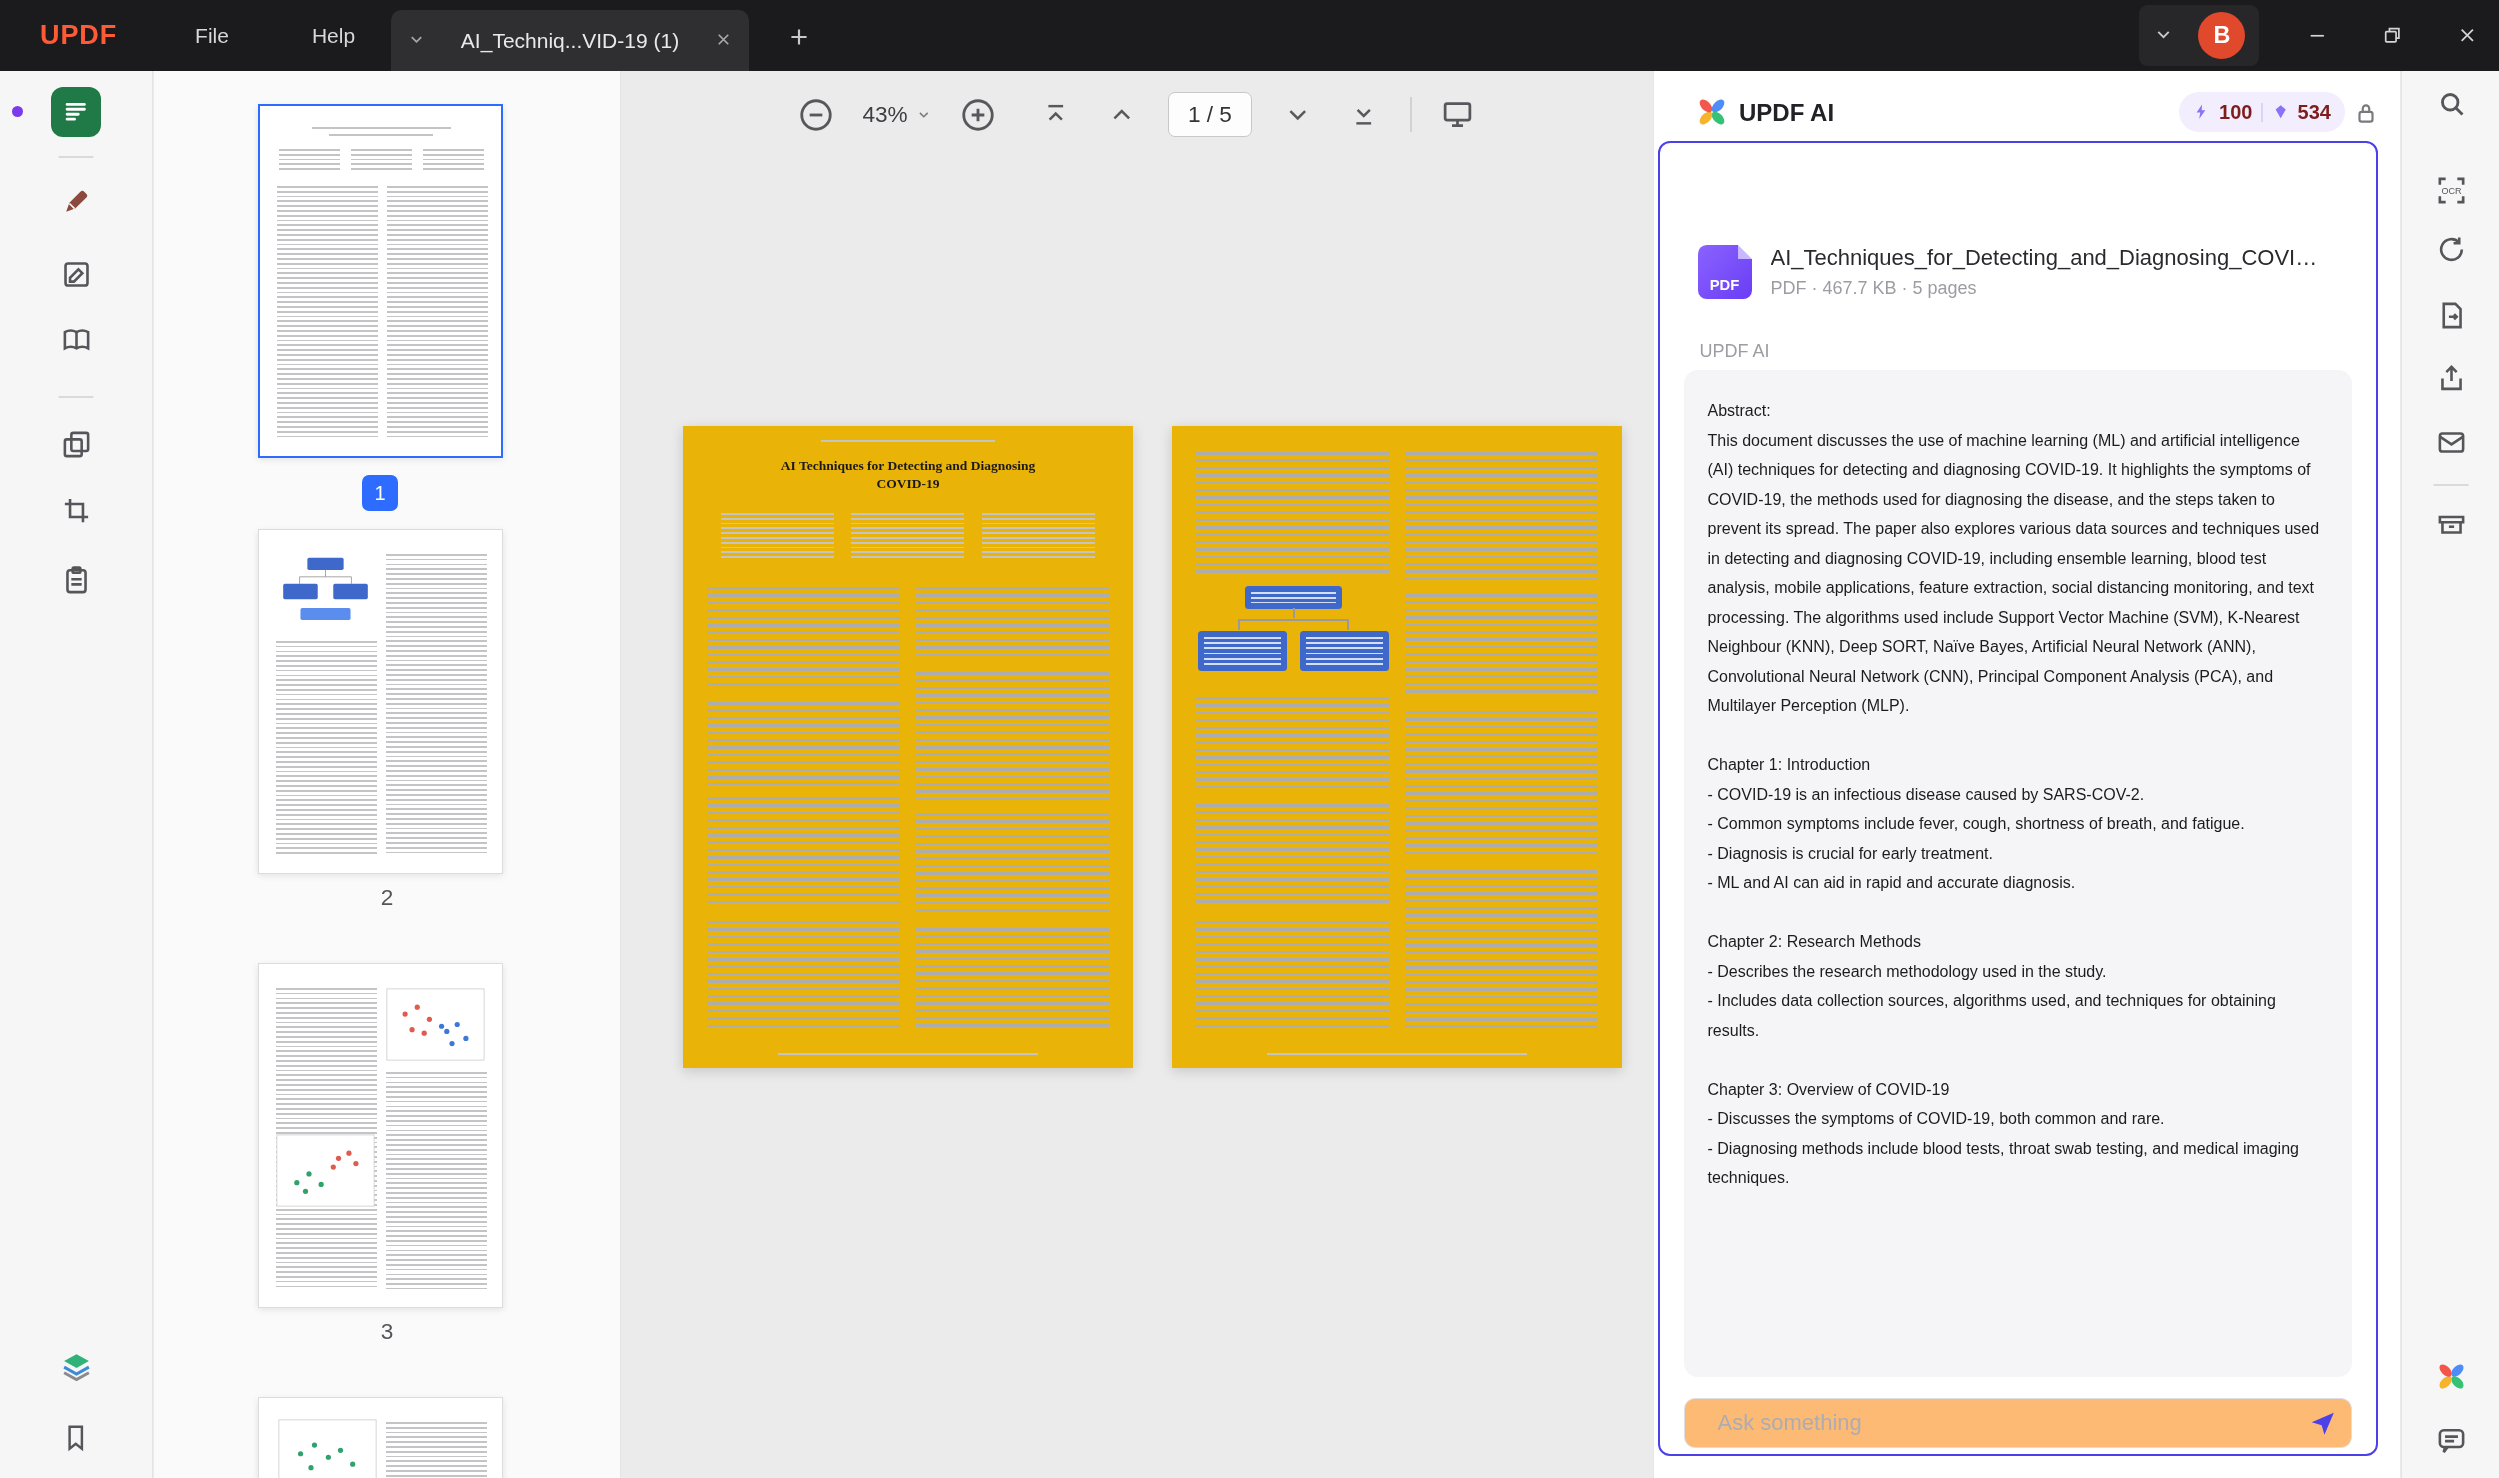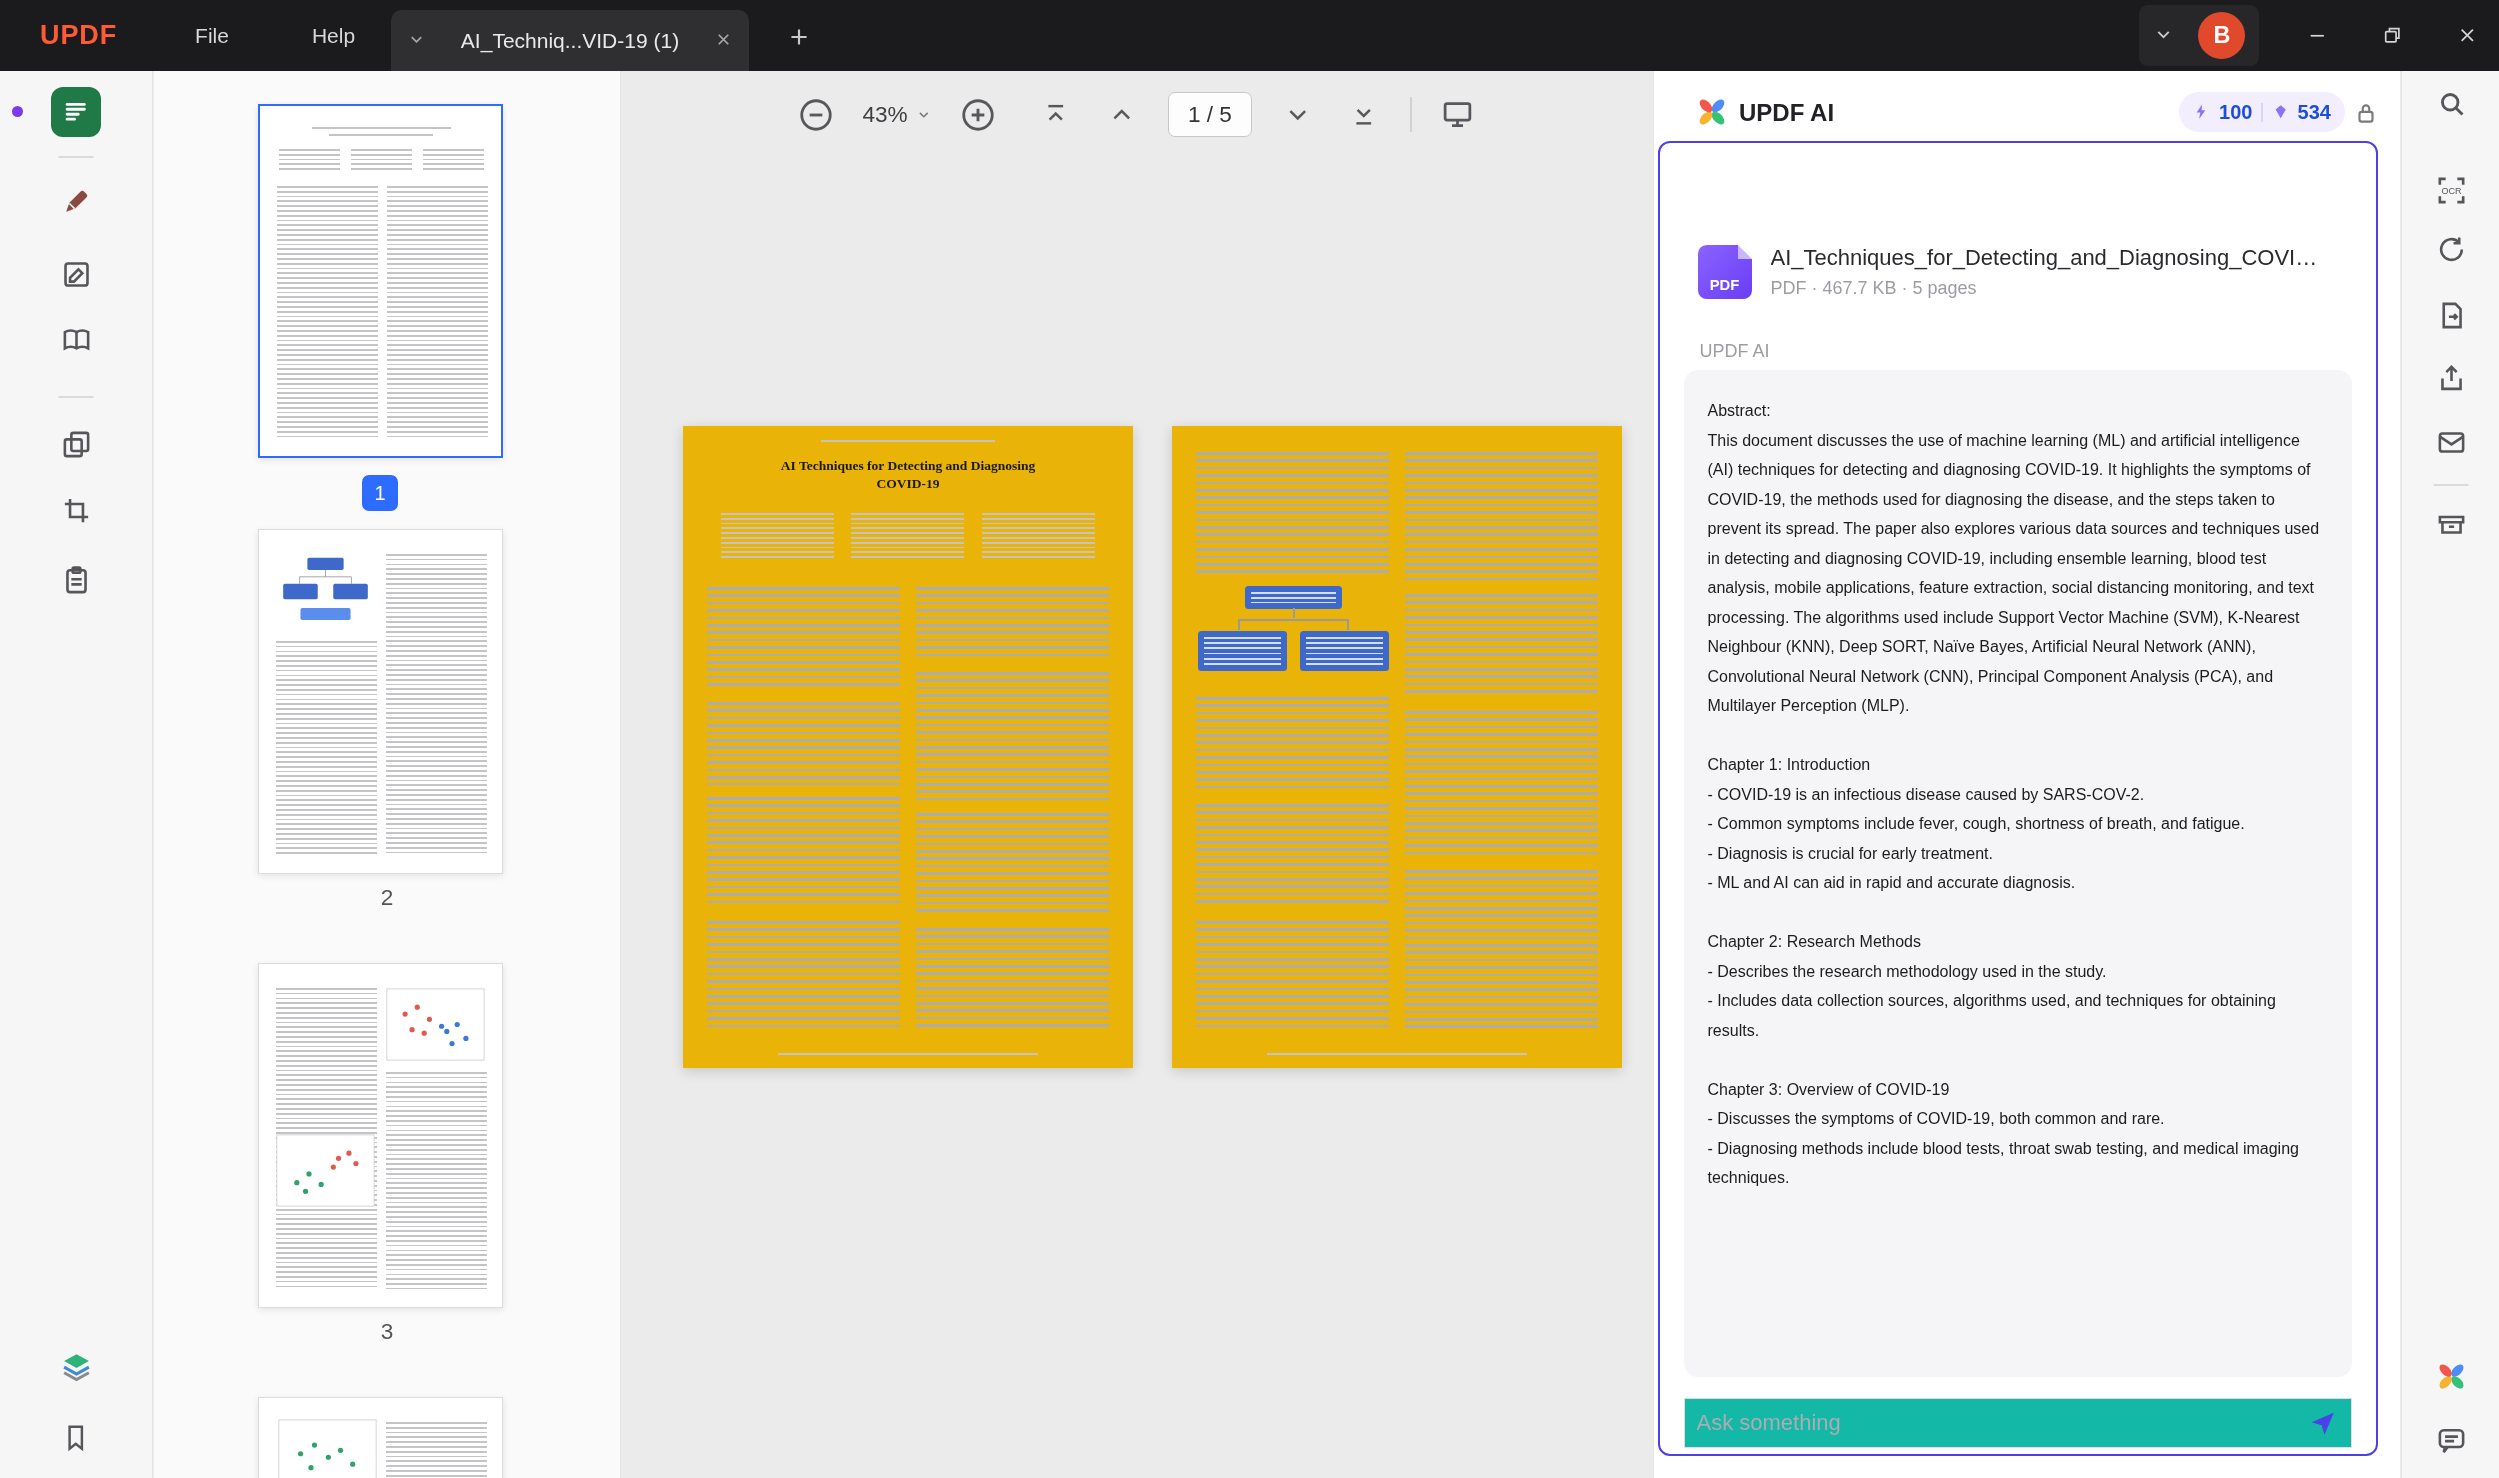--- a/index.html
+++ b/index.html
@@ -51,36 +51,36 @@
   .page{position:absolute;width:450px;height:642px;background:#eab308;box-shadow:0 2.6px 12px rgba(0,0,0,.16)}
   .plines{background-image:repeating-linear-gradient(#ADADB0 0 2.6px,transparent 2.6px 7.4px)}
   .ptitle{position:absolute;left:0;width:100%;text-align:center;font-family:"Liberation Serif",serif;font-weight:700;color:#1A1A1A;font-size:13.5px;line-height:18px}
   .fc-box{position:absolute;background:#3E68CA;border-radius:3.5px}
   .fc-box i{position:absolute;left:6px;right:6px;top:6px;bottom:6px;background-image:repeating-linear-gradient(rgba(255,255,255,.78) 0 1.7px,transparent 1.7px 5.2px)}
   .fc-line{position:absolute;background:#9A9A9E}
 
   
   .ai-head-title{position:absolute;left:85px;top:28px;font-size:24px;font-weight:600;color:#222226}
   .credits{position:absolute;left:525px;top:21px;height:40px;background:#F2EEFE;border-radius:20px;display:flex;align-items:center;gap:8.7px;padding:0 14px}
-  .credits .num{font-size:20px;color:#1d4ed8;font-weight:600}
+  .credits .num{font-size:20px;color:#7f1d1d;font-weight:600}
   .credits .sep{width:1.7px;height:19px;background:#DCD3F9}
   .ai-box{position:absolute;left:3.5px;top:70px;width:720px;height:1315px;border:2.6px solid #4C40E8;border-radius:12px;background:#fff}
   .seg{position:absolute;left:38px;right:38px;top:19px;height:54px;background:#F1F1F4;border-radius:10.4px;display:flex;padding:4.3px}
   .seg-btn{flex:1;display:flex;align-items:center;justify-content:center;font-size:22.6px;color:#3A3A3E;border-radius:7.8px}
   .seg-btn.active{background:#fff;box-shadow:0 0.9px 3.5px rgba(0,0,0,.12);font-weight:500;color:#1E1E22}
   .filecard{position:absolute;left:38px;right:38px;top:89px;height:80px;display:flex;align-items:center;gap:19px}
   .pdf-ic{width:54px;height:54px;border-radius:8.7px;background:linear-gradient(135deg,#8A63FF,#6A3DF5);position:relative;display:flex;align-items:flex-end;justify-content:center;padding-bottom:6px;color:#fff;font-size:14.8px;font-weight:700;flex:0 0 54px}
   .pdf-ic .corner{position:absolute;right:0;top:0;width:0;height:0;border-top:14px solid #fff;border-left:14px solid #C9B8FF}
   .fc-name{font-size:22px;color:#2A2A2E;white-space:nowrap;overflow:hidden;text-overflow:ellipsis;max-width:555px}
   .fc-meta{font-size:18px;color:#9C9CA3;margin-top:7.8px}
   .sender{position:absolute;left:40px;top:198px;font-size:18px;color:#9C9CA3}
   .bubble{position:absolute;left:24px;right:24px;top:227px;height:1007px;background:#F5F5F7;border-radius:14px;padding:26px 24px;overflow:hidden}
   .bubble-text{font-size:16px;line-height:29.5px;color:#1C1C1F;white-space:pre-wrap}
   .askrow{position:absolute;left:24px;right:24px;top:1255px;height:50px}
-  .askrow input{width:100%;height:100%;border:1.7px solid #DEDEE3;border-radius:1px;padding:0 66px 0 12px;font-size:22px;color:#333;background:#14b8a6;outline:none;font-family:"Liberation Sans",sans-serif}
+  .askrow input{width:100%;height:100%;border:1.7px solid #DEDEE3;border-radius:11px;padding:0 66px 0 33px;font-size:22px;color:#333;background:#fdba74;outline:none;font-family:"Liberation Sans",sans-serif}
   .askrow input::placeholder{color:#ACACB3}
   .send{position:absolute;right:10.4px;top:7.8px;width:36px;height:36px;display:flex;align-items:center;justify-content:center}
   .lockbtn{position:absolute;left:694px;top:24px;width:35px;height:35px;display:flex;align-items:center;justify-content:center}
 </style>
 </head>
 <body>
 
 <header class="titlebar">
   <span class="tb-logo">UPDF</span>
   <span class="tb-menu">File</span>

